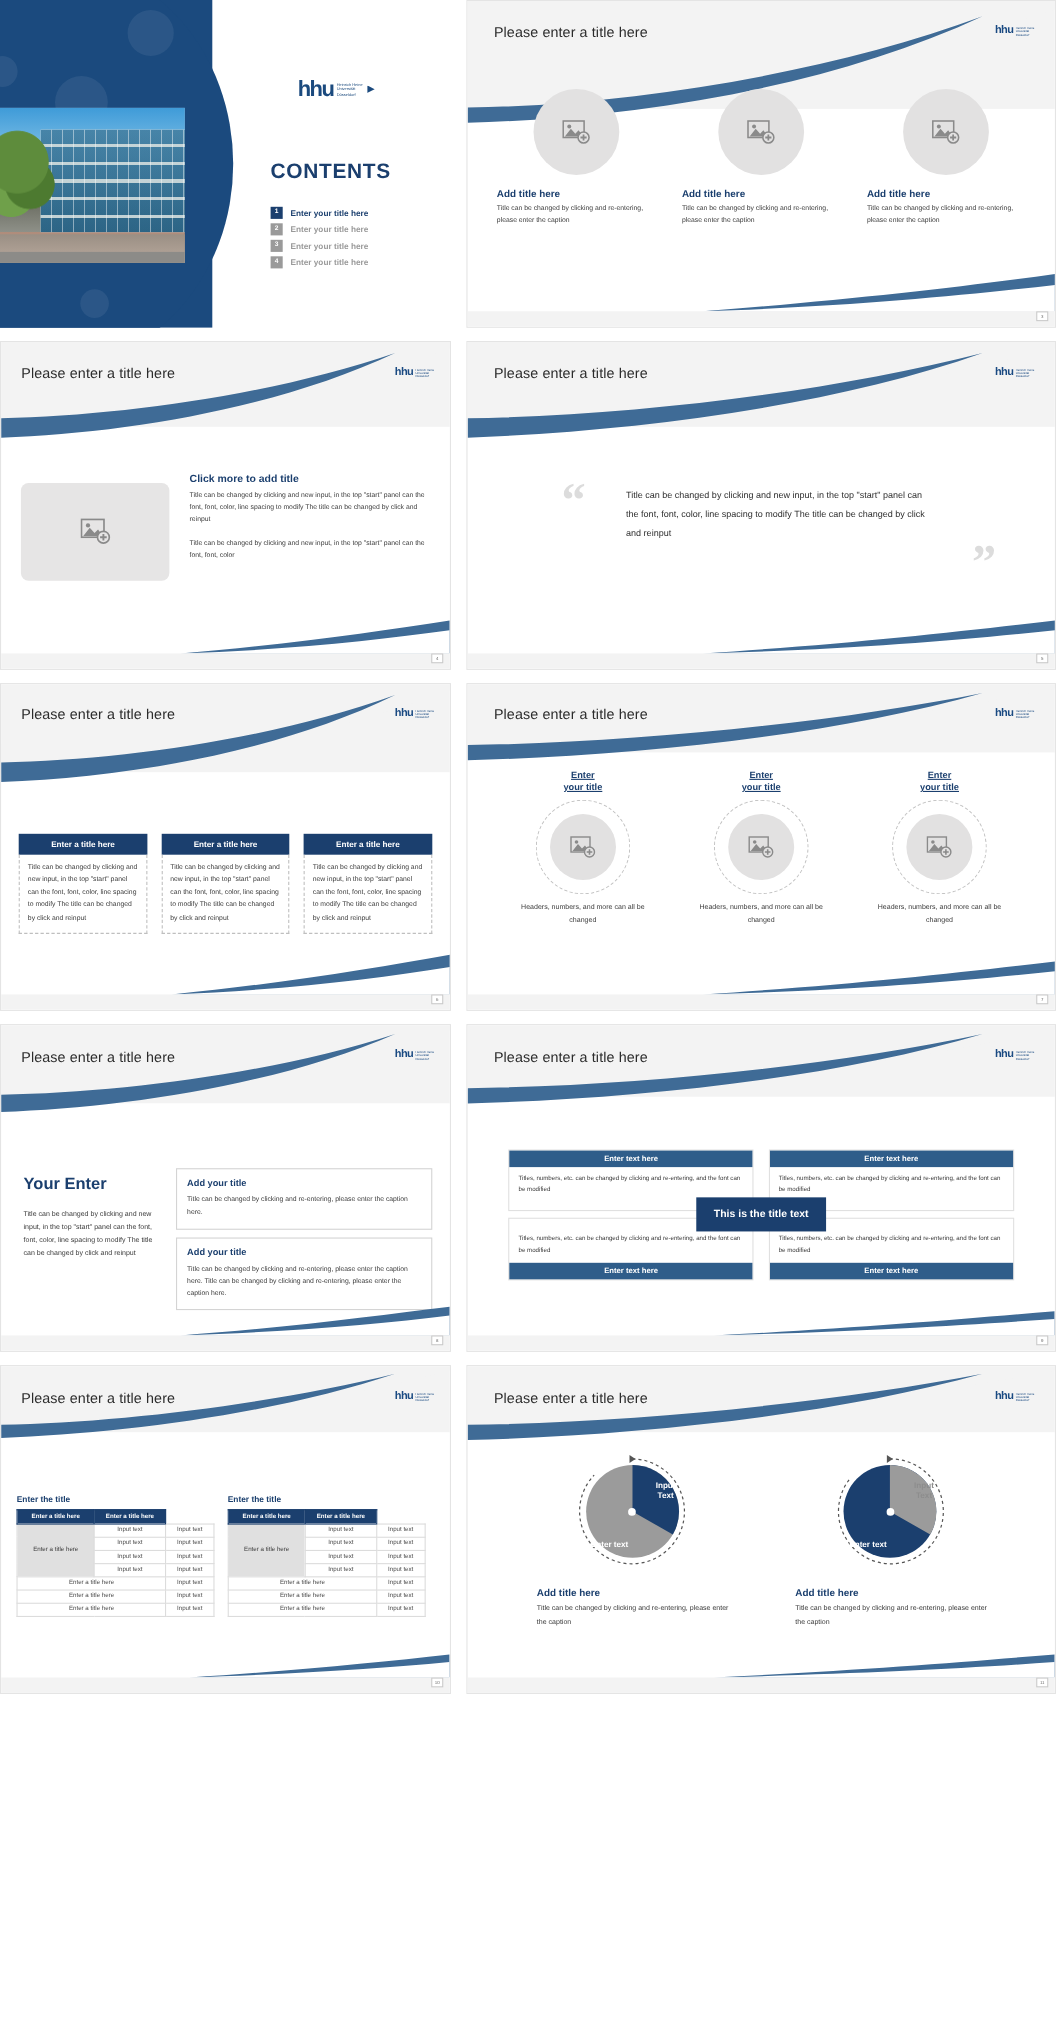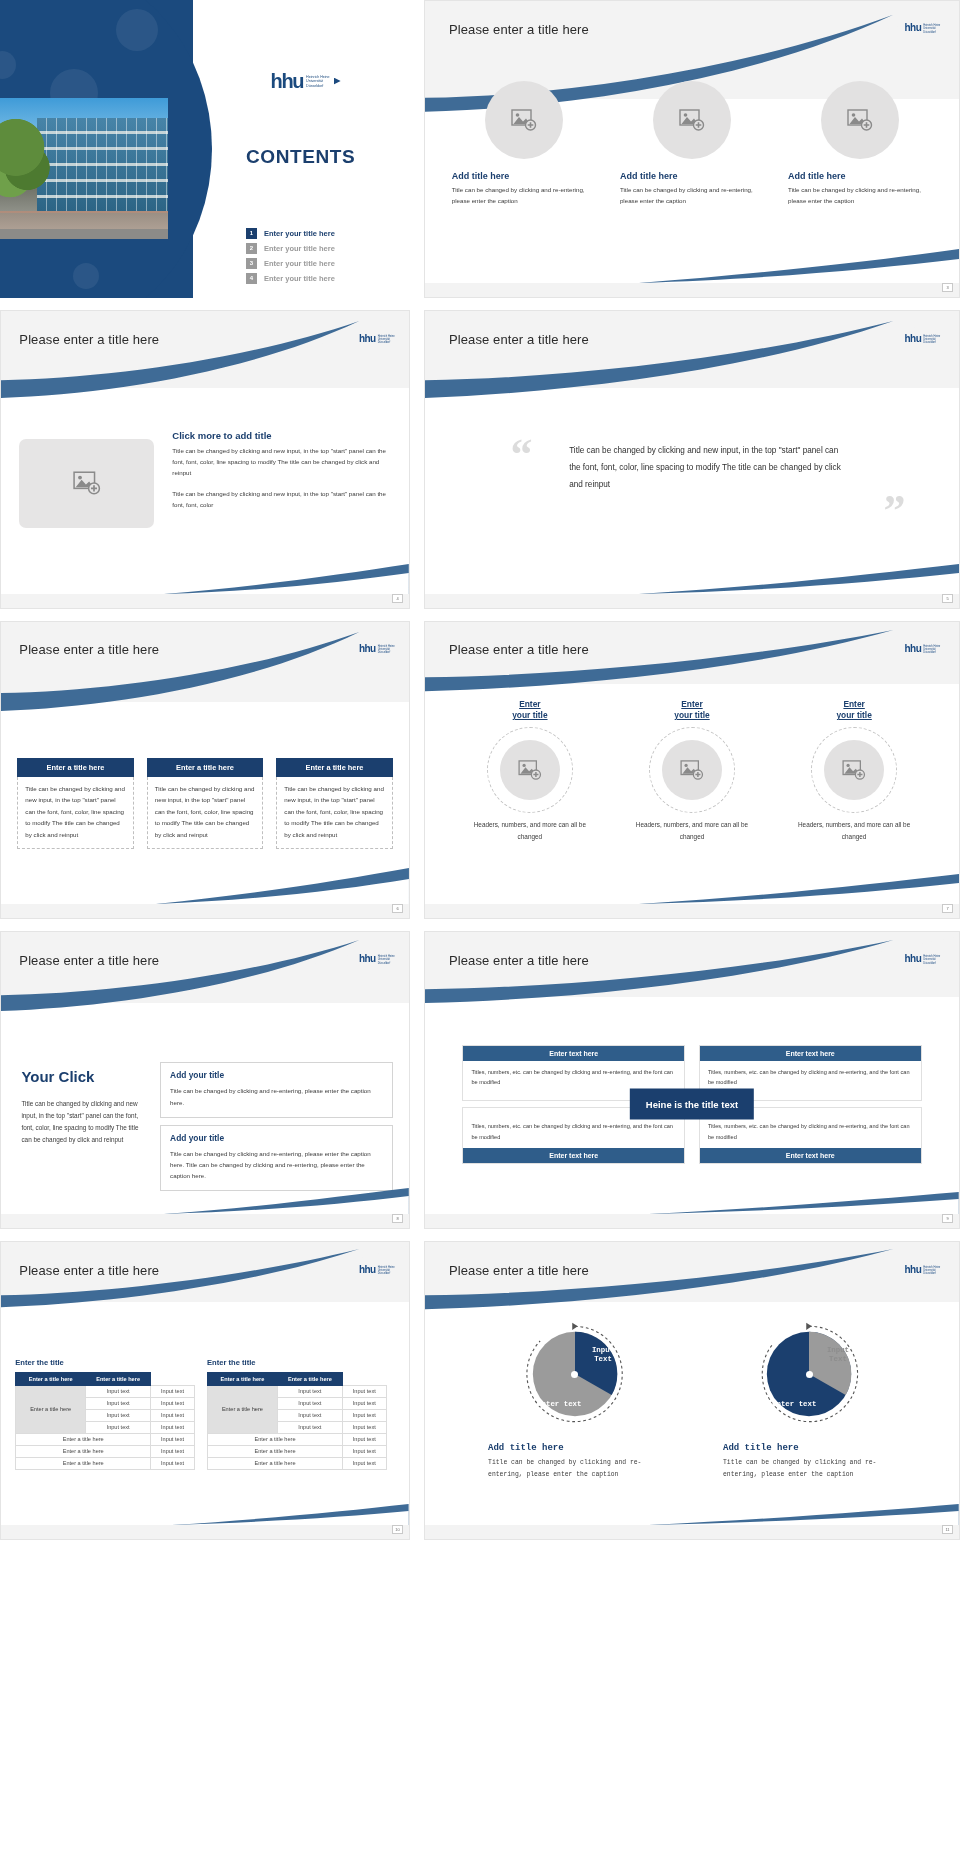--- a/index.html
+++ b/index.html
@@ -100,21 +100,21 @@
                background:#8c8b88; }
   .cover-logo { position:absolute; left:66%; top:24%; display:flex; gap:3px; align-items:flex-start; }
   .cover-logo .hhu { font-size:20px; font-weight:700; color:#1b4a7e; letter-spacing:-1.4px; line-height:.9; }
   .cover-logo .sub { font-size:3.6px; color:#1b4a7e; line-height:1.3; margin-top:3px; }
   .cover-logo .mark { width:7px; height:7px; margin-left:1px; margin-top:6px;
                       background:#1b4a7e; clip-path:polygon(0 0,100% 50%,0 100%); }
   .contents-title {
     position:absolute; left:60%; top:49%;
     font-size:19px; font-weight:700; color:#1b3f6e; letter-spacing:.6px;
   }
-  .toc { position:absolute; left:60%; top:63%; width:36%;margin-top:40px; }
+  .toc { position:absolute; left:60%; top:63%; width:36%; }
   .toc-row { display:flex; align-items:center; gap:7px; margin-bottom:4px; }
   .toc-num {
     width:11px; height:11px; background:#9a9a9a; color:#fff;
     font-size:6px; font-weight:700; display:flex; align-items:center; justify-content:center;
   }
   .toc-row.active .toc-num { background:#1b3f6e; }
   .toc-label { font-size:7.5px; font-weight:700; color:#9a9a9a; }
   .toc-row.active .toc-label { color:#1b3f6e; }
 
   
@@ -186,21 +186,21 @@
   .tbl-wrap.right { left:50.5%; }
   .tbl-h { font-size:7.6px; font-weight:700; color:#1b3f6e; margin-bottom:5px; }
   table.mini { width:100%; border-collapse:collapse; font-size:5.6px; color:#4a4a4a; }
   table.mini th { background:#1b3f6e; color:#fff; font-weight:700; padding:3px 0; text-align:center;
                   border:1px solid #1b3f6e; font-size:5.6px; }
   table.mini td { border:1px solid #dcdcdc; padding:2.5px 3px; text-align:center; background:#fff; }
   table.mini td.rowhead { background:#e0e0e0; color:#3b3b3b; }
 
   
   .donuts { position:absolute; left:6%; top:26%; width:88%; display:flex; justify-content:space-around; }
-  .donut-unit { width:40%; position:relative;font-family:Liberation Mono, monospace; }
+  .donut-unit { width:40%; position:relative; }
   .donut { width:110px; height:110px; margin:0 auto; position:relative; }
   .donut .hub { position:absolute; left:50%; top:50%; width:7px; height:7px; margin:-3.5px 0 0 -3.5px;
                 background:#fff; border-radius:50%; z-index:3; }
   .donut-labels { position:absolute; inset:0; z-index:4; }
   .lbl-in { position:absolute; right:14%; top:24%; color:#fff; font-size:7.4px; font-weight:700;
             text-align:center; line-height:1.25; }
   .lbl-out { position:absolute; left:16%; bottom:19%; color:#fff; font-size:7.4px; font-weight:700; }
   .lbl-in.grey { color:#8d8d8d; }
   .dn-cap { margin-top:14px; padding-left:4%; }
   .dn-h { font-size:9px; font-weight:700; color:#1b3f6e; margin-bottom:4px; }
@@ -517,21 +517,21 @@
     <div class="slide-title">Please enter a title here</div>
     <div class="logo">
       <span class="hhu">hhu</span>
       <span class="sub">
         <span style="display:block">Heinrich Heine</span>
         <span style="display:block">Universität</span>
         <span style="display:block">Düsseldorf</span>
       </span>
     </div>
 
-    <div class="yt-h">Your Click</div>
+    <div class="yt-h">Your Enter</div>
     <div class="yt-p">Title can be changed by clicking and new input, in the top "start" panel can the font, font, color, line spacing to modify The title can be changed by click and reinput</div>
 
     <div class="yt-box one">
       <div class="yt-bh">Add your title</div>
       <div class="yt-bp">Title can be changed by clicking and re-entering, please enter the caption here.</div>
     </div>
     <div class="yt-box two">
       <div class="yt-bh">Add your title</div>
       <div class="yt-bp">Title can be changed by clicking and re-entering, please enter the caption here. Title can be changed by clicking and re-entering, please enter the caption here.</div>
     </div>
@@ -574,21 +574,21 @@
       <div class="quad-row">
         <div class="quad-cell">
           <div class="qtxt bot">Titles, numbers, etc. can be changed by clicking and re-entering, and the font can be modified</div>
           <div class="qbar">Enter text here</div>
         </div>
         <div class="quad-cell">
           <div class="qtxt bot">Titles, numbers, etc. can be changed by clicking and re-entering, and the font can be modified</div>
           <div class="qbar">Enter text here</div>
         </div>
       </div>
-      <div class="quad-center">Heine is the title text</div>
+      <div class="quad-center">This is the title text</div>
     </div>
 
     <svg style="position:absolute;right:0;bottom:14px;width:58%;height:26px" viewBox="0 0 300 26" preserveAspectRatio="none">
       <path d="M300,4 C220,11 120,20 0,26 L300,26 Z" fill="#3f6b96"></path>
       <path d="M300,11 C220,17 120,23 0,26 L300,26 Z" fill="#ffffff"></path>
     </svg>
     <div class="footer-band"></div>
     <div class="pagenum">9</div>
   </div>
 

